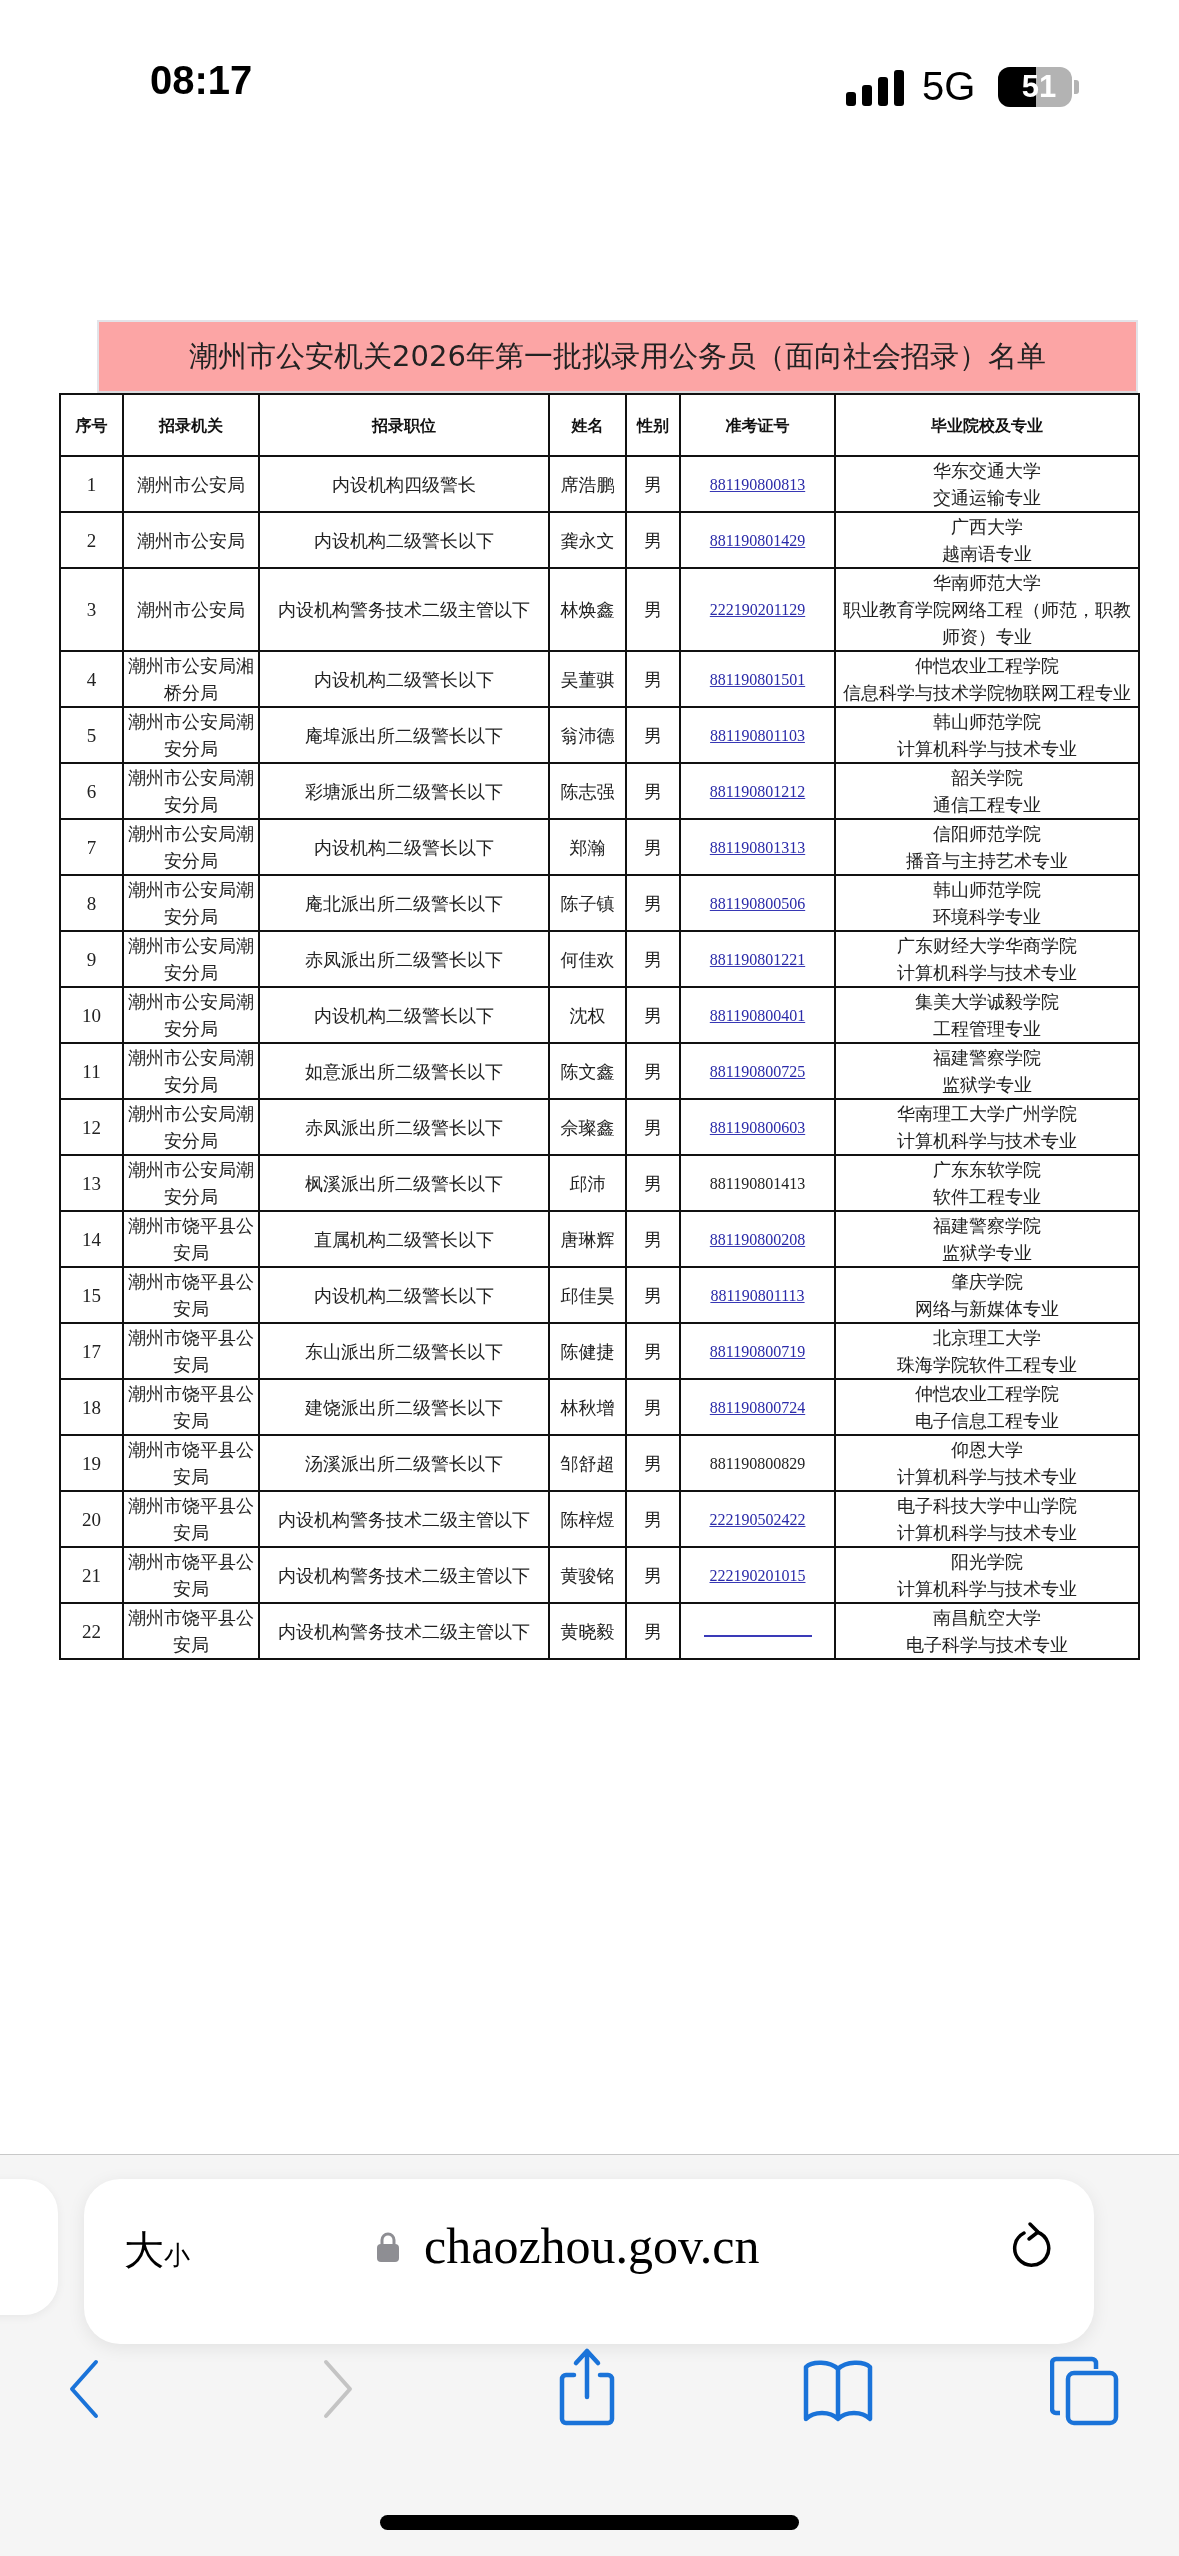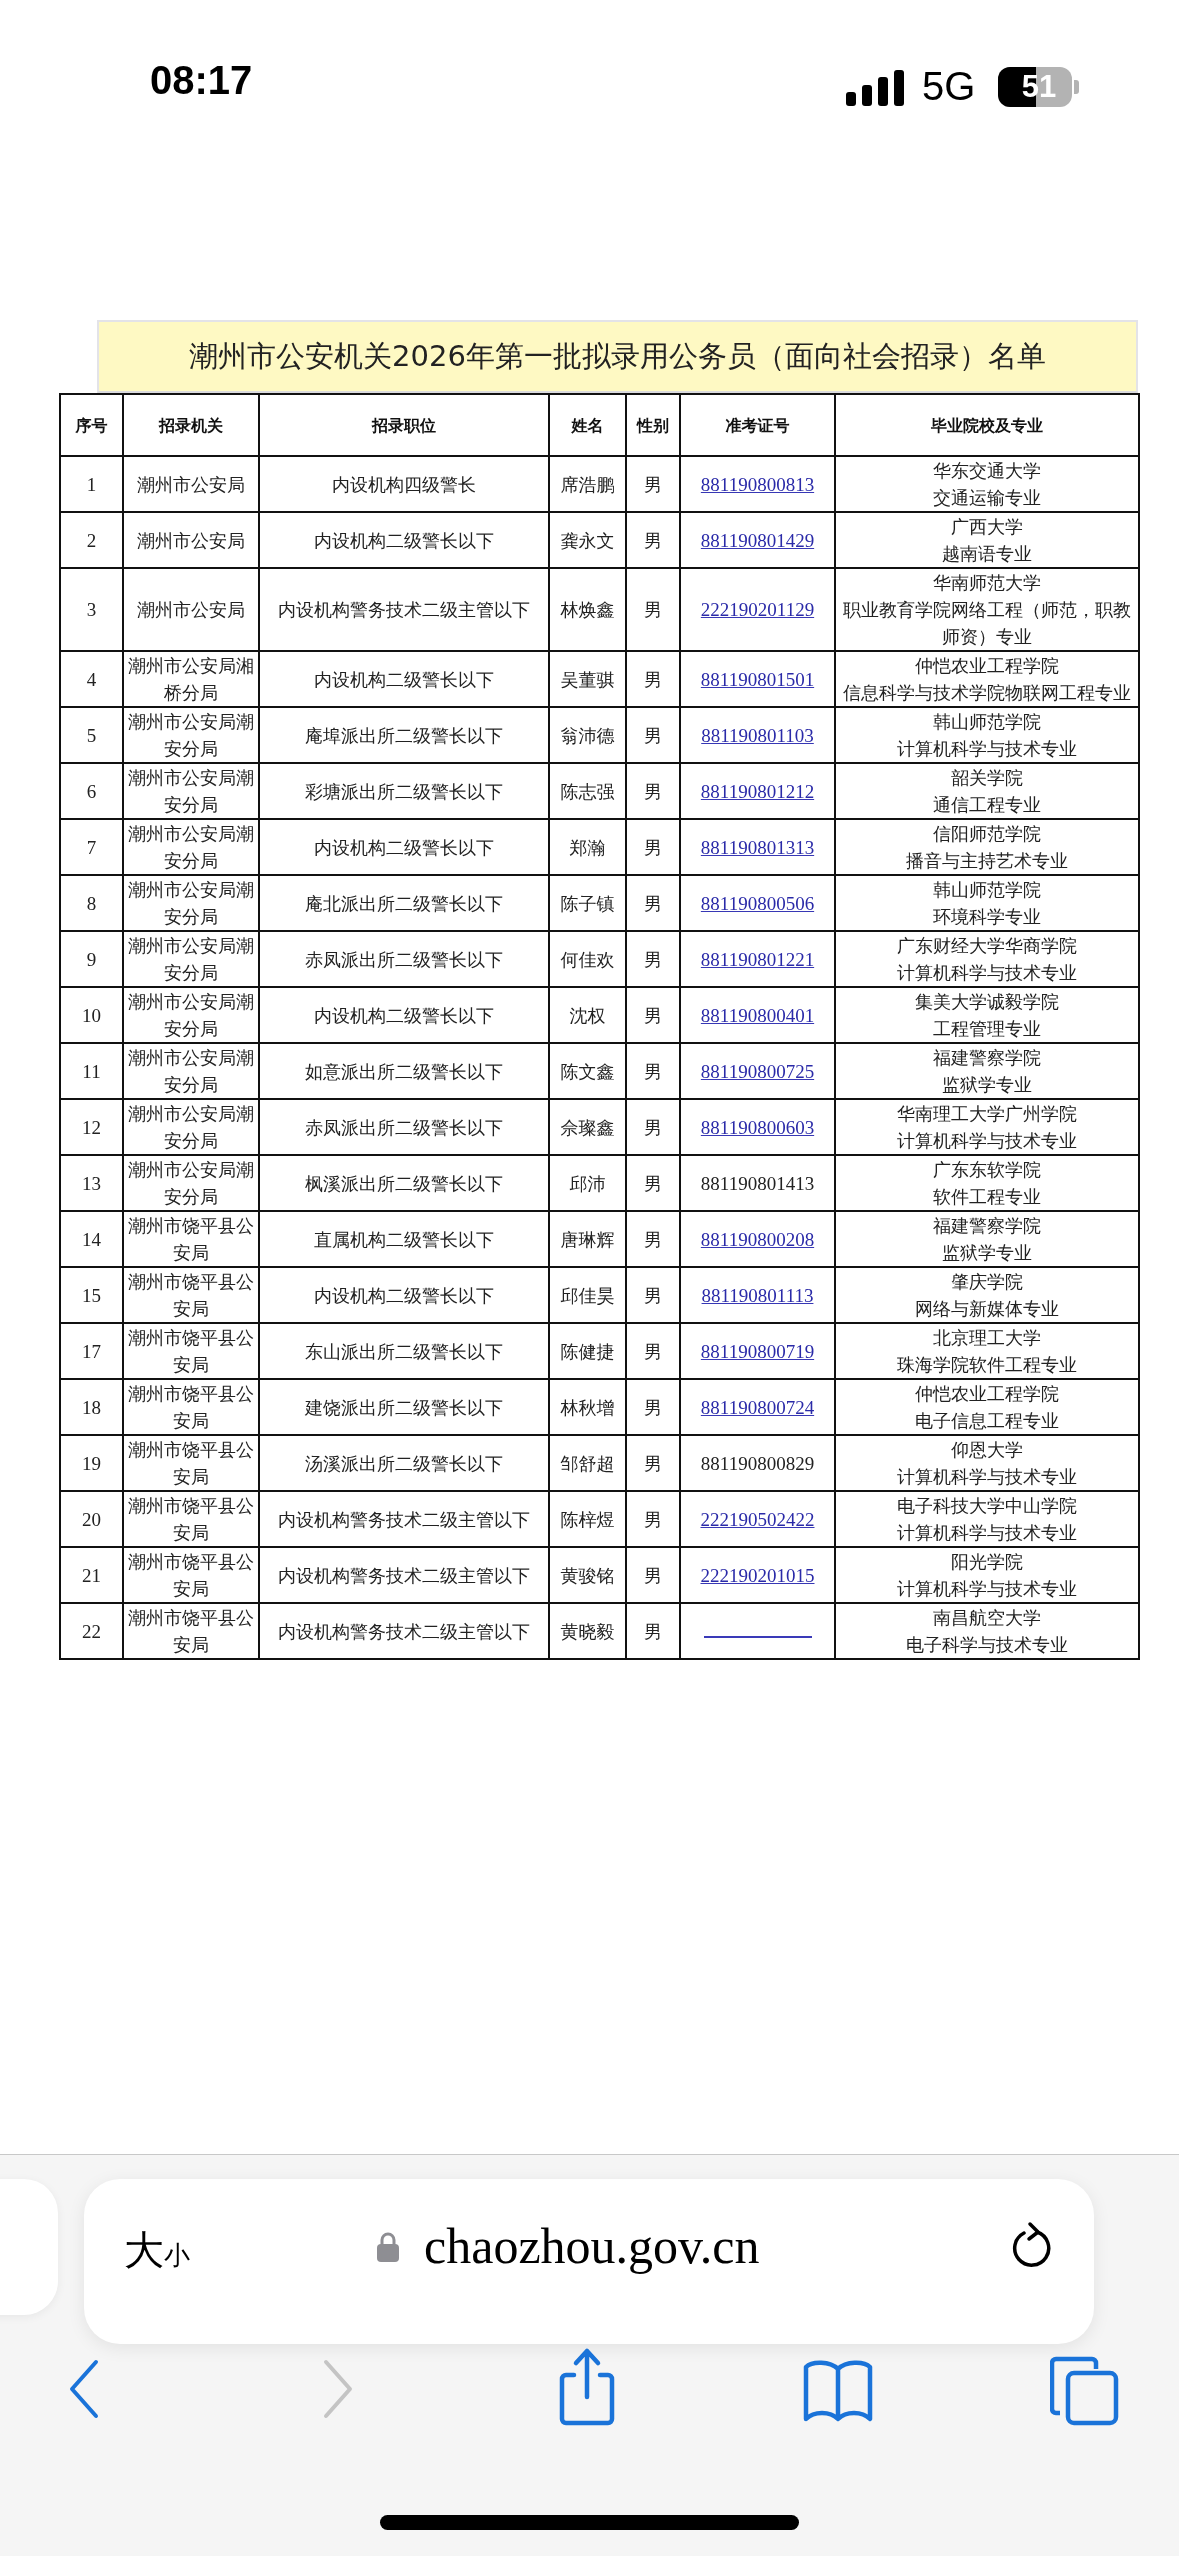--- a/index.html
+++ b/index.html
@@ -12,27 +12,27 @@
   .signal { position: absolute; left: 846px; top: 70px; width: 58px; height: 36px; }
   .signal span { position: absolute; bottom: 0; width: 10px; background: #000; border-radius: 3px; }
   .net-label { position: absolute; left: 922px; top: 64px; font-family: "Liberation Sans", sans-serif; font-size: 40px; }
   .battery { position: absolute; left: 998px; top: 67px; width: 74px; height: 40px; border-radius: 12px; overflow: hidden; background: #b3b3b3; }
   .battery .fill { position: absolute; left: 0; top: 0; bottom: 0; width: 51%; background: #000; }
   .battery .pct { position: absolute; left: 0; right: 0; top: 0; bottom: 0; text-align: center; line-height: 40px; color: #fff; font-family: "Liberation Sans", sans-serif; font-weight: bold; font-size: 31px; padding-left: 8px; }
   .battery-nub { position: absolute; left: 1074px; top: 80px; width: 5px; height: 14px; border-radius: 0 3px 3px 0; background: #b3b3b3; }
 
   
   .doc { position: absolute; left: 59px; top: 320px; width: 1079px; }
-  .doc-title { height: 73px; border: 2px solid #e3e3e8; border-bottom: 2px solid #dadade; display: flex; align-items: center; justify-content: center; font-size: 29px; color: #222; background: #fef9c3; margin-left: 38px; }
+  .doc-title { height: 73px; border: 2px solid #e3e3e8; border-bottom: 2px solid #dadade; display: flex; align-items: center; justify-content: center; font-size: 29px; color: #222; background: #fca5a5; margin-left: 38px; }
   table { border-collapse: collapse; width: 1079px; table-layout: fixed; }
   th, td { border: 2.5px solid #111; text-align: center; vertical-align: middle; padding: 0 2px; line-height: 27px; color: #222; }
   th { height: 62px; font-size: 16px; font-weight: bold; color: #111; }
   td { font-size: 18px; }
   td.num { font-family: "Liberation Serif", serif; font-size: 19px; }
-  td.exam { font-family: "Liberation Serif", serif; font-size: 19px; }
+  td.exam { font-family: "Liberation Serif", serif; font-size: 16px; }
   .exam a { color: #2a2aa8; text-decoration: underline; text-decoration-color: #3737b5; }
   .exam .plain { color: #222; }
   .exam .redacted { display: inline-block; width: 108px; height: 14px; border-bottom: 2px solid #3a3ab8; }
   tr.r { height: 55.5px; }
   tr.tall { height: 83px; }
   .school { display: block; }
 
   
   .chrome { position: absolute; left: 0; top: 2154px; width: 1179px; height: 402px; background: #f5f5f5; border-top: 1.5px solid #c8c8c8; }
   .tab-ghost { position: absolute; left: -40px; top: 24px; width: 98px; height: 136px; background: #fff; border-radius: 34px; box-shadow: 0 2px 10px rgba(0,0,0,0.06); }

